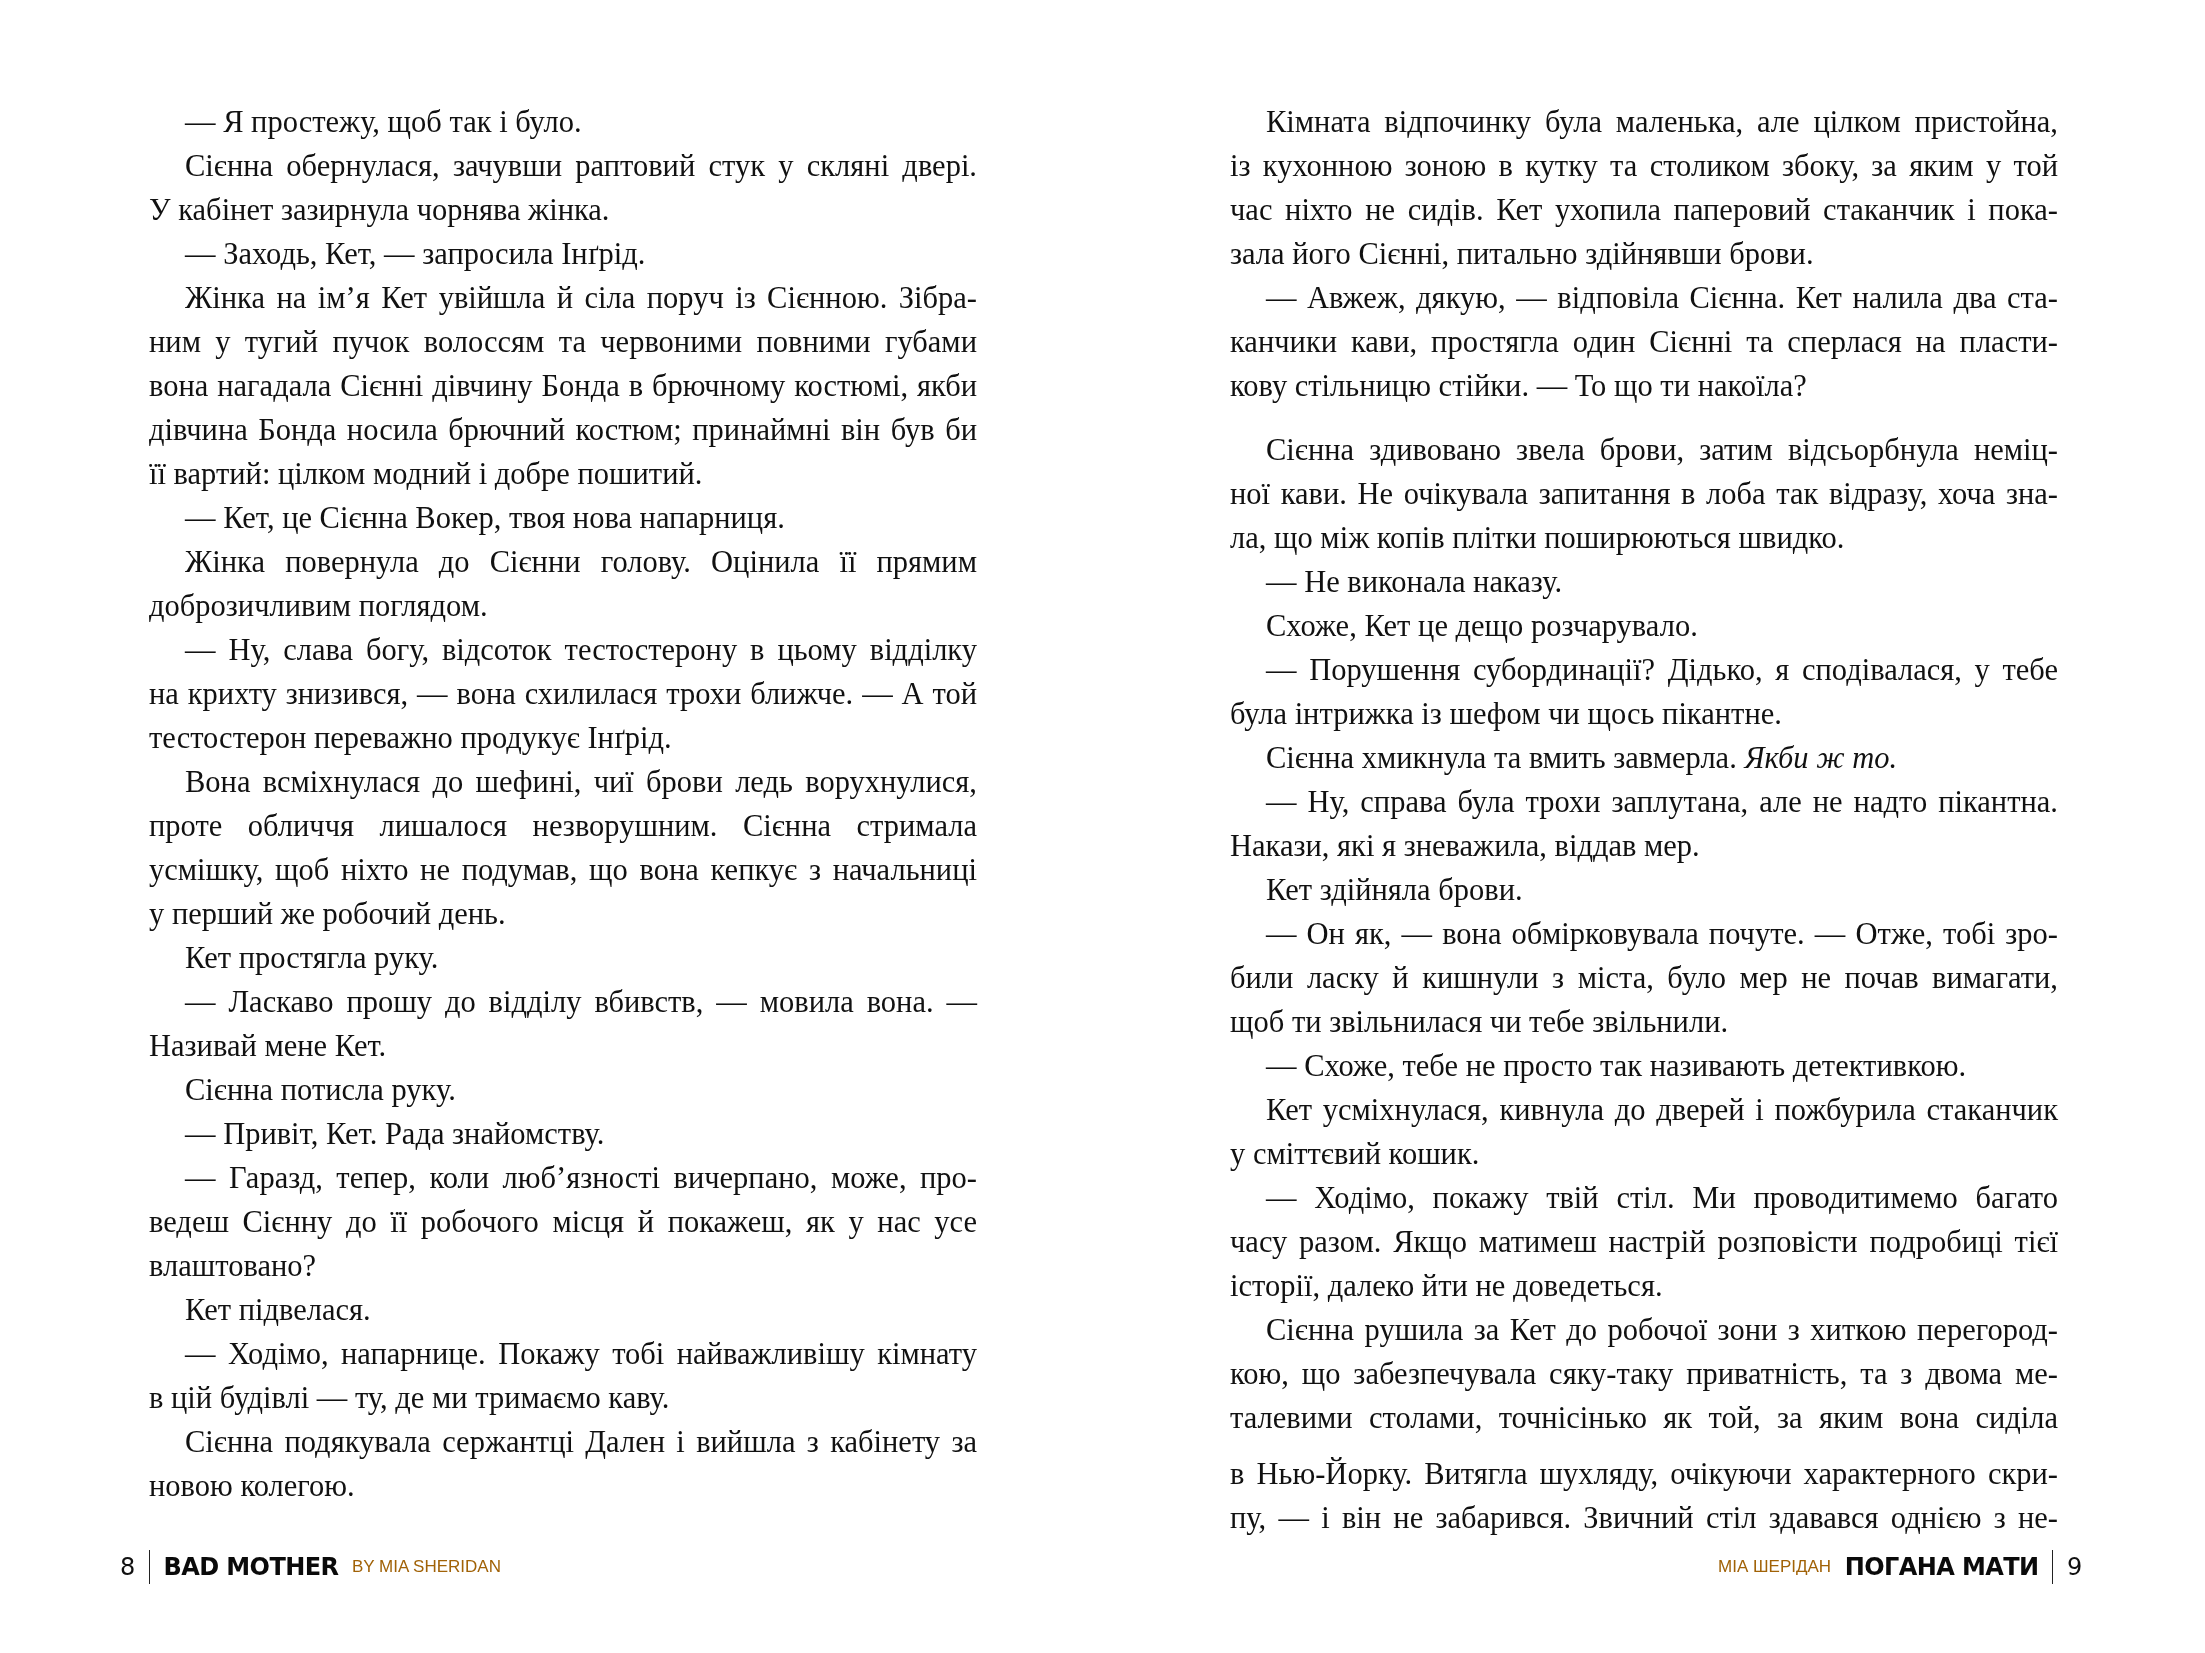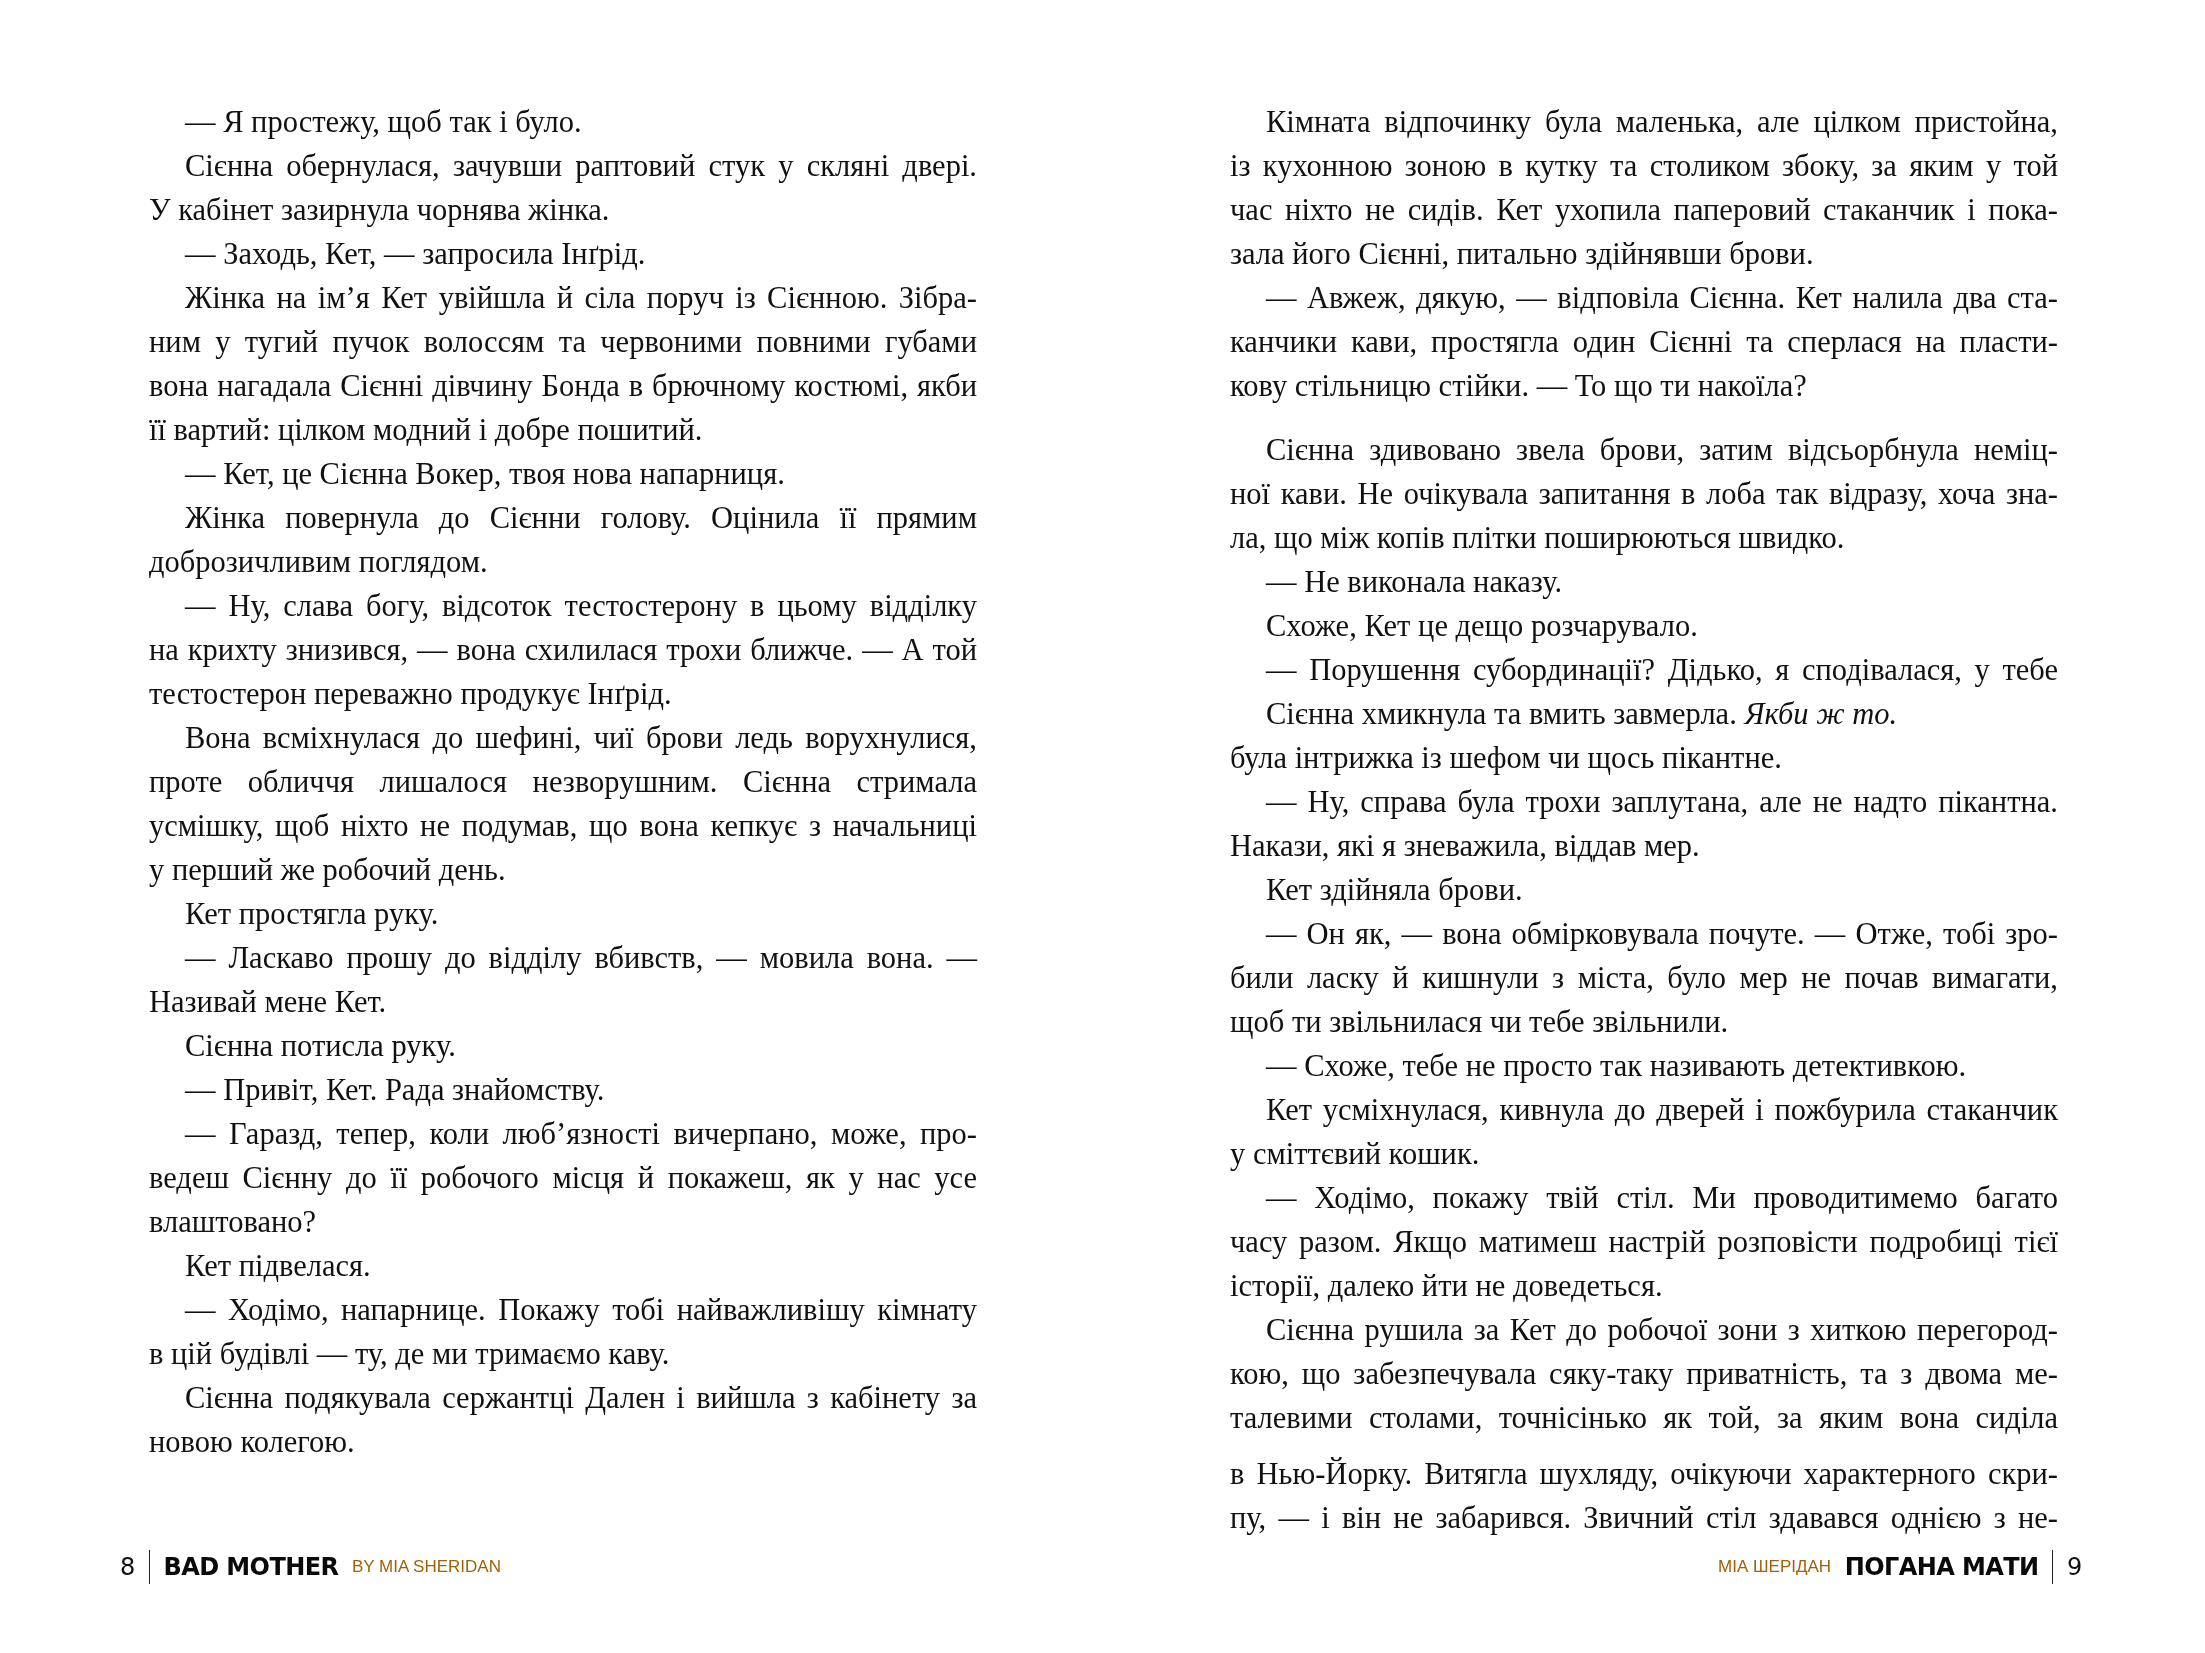--- a/index.html
+++ b/index.html
@@ -96,20 +96,21 @@
 
 <div class="page page-left">
   <div class="column" id="left-column">
       <div class="line indent last"><span>— Я простежу, щоб так і було.</span></div>
       <div class="line indent" style="word-spacing: 0px;"><span>Сієнна обернулася, зачувши раптовий стук у скляні двері.</span></div>
       <div class="line last"><span>У кабінет зазирнула чорнява жінка.</span></div>
       <div class="line indent last"><span>— Заходь, Кет, — запросила Інґрід.</span></div>
       <div class="line indent" style="word-spacing: 0px;"><span>Жінка на ім’я Кет увійшла й сіла поруч із Сієнною. Зібра-</span></div>
       <div class="line" style="word-spacing: 0px;"><span>ним у тугий пучок волоссям та червоними повними губами</span></div>
       <div class="line" style="word-spacing: 0px;"><span>вона нагадала Сієнні дівчину Бонда в брючному костюмі, якби</span></div>
+      <div class="line" style="word-spacing: 0px;"><span>дівчина Бонда носила брючний костюм; принаймні він був би</span></div>
       <div class="line last"><span>її вартий: цілком модний і добре пошитий.</span></div>
       <div class="line indent last"><span>— Кет, це Сієнна Вокер, твоя нова напарниця.</span></div>
       <div class="line indent" style="word-spacing: 0px;"><span>Жінка повернула до Сієнни голову. Оцінила її прямим</span></div>
       <div class="line last"><span>доброзичливим поглядом.</span></div>
       <div class="line indent" style="word-spacing: 0px;"><span>— Ну, слава богу, відсоток тестостерону в цьому відділку</span></div>
       <div class="line" style="word-spacing: 0px;"><span>на крихту знизився, — вона схилилася трохи ближче. — А той</span></div>
       <div class="line last"><span>тестостерон переважно продукує Інґрід.</span></div>
       <div class="line indent" style="word-spacing: 0px;"><span>Вона всміхнулася до шефині, чиї брови ледь ворухнулися,</span></div>
       <div class="line" style="word-spacing: 0px;"><span>проте обличчя лишалося незворушним. Сієнна стримала</span></div>
       <div class="line" style="word-spacing: 0px;"><span>усмішку, щоб ніхто не подумав, що вона кепкує з начальниці</span></div>
@@ -144,22 +145,22 @@
       <div class="line last"><span>зала його Сієнні, питально здійнявши брови.</span></div>
       <div class="line indent" style="word-spacing: 0px;"><span>— Авжеж, дякую, — відповіла Сієнна. Кет налила два ста-</span></div>
       <div class="line" style="word-spacing: 0px;"><span>канчики кави, простягла один Сієнні та сперлася на пласти-</span></div>
       <div class="line last"><span>кову стільницю стійки. — То що ти накоїла?</span></div>
       <div class="line indent" style="word-spacing: 0px; margin-top: 20px;"><span>Сієнна здивовано звела брови, затим відсьорбнула неміц-</span></div>
       <div class="line" style="word-spacing: 0px;"><span>ної кави. Не очікувала запитання в лоба так відразу, хоча зна-</span></div>
       <div class="line last"><span>ла, що між копів плітки поширюються швидко.</span></div>
       <div class="line indent last"><span>— Не виконала наказу.</span></div>
       <div class="line indent last"><span>Схоже, Кет це дещо розчарувало.</span></div>
       <div class="line indent" style="word-spacing: 0px;"><span>— Порушення субординації? Дідько, я сподівалася, у тебе</span></div>
+      <div class="line last"><span>була інтрижка із шефом чи щось пікантне.</span></div>
       <div class="line indent last"><span>Сієнна хмикнула та вмить завмерла.</span> <span class="em">Якби ж то.</span></div>
-      <div class="line last"><span>була інтрижка із шефом чи щось пікантне.</span></div>
       <div class="line indent" style="word-spacing: 0px;"><span>— Ну, справа була трохи заплутана, але не надто пікантна.</span></div>
       <div class="line last"><span>Накази, які я зневажила, віддав мер.</span></div>
       <div class="line indent last"><span>Кет здійняла брови.</span></div>
       <div class="line indent" style="word-spacing: 0px;"><span>— Он як, — вона обмірковувала почуте. — Отже, тобі зро-</span></div>
       <div class="line" style="word-spacing: 0px;"><span>били ласку й кишнули з міста, було мер не почав вимагати,</span></div>
       <div class="line last"><span>щоб ти звільнилася чи тебе звільнили.</span></div>
       <div class="line indent last"><span>— Схоже, тебе не просто так називають детективкою.</span></div>
       <div class="line indent" style="word-spacing: 0px;"><span>Кет усміхнулася, кивнула до дверей і пожбурила стаканчик</span></div>
       <div class="line last"><span>у сміттєвий кошик.</span></div>
       <div class="line indent" style="word-spacing: 0px;"><span>— Ходімо, покажу твій стіл. Ми проводитимемо багато</span></div>

